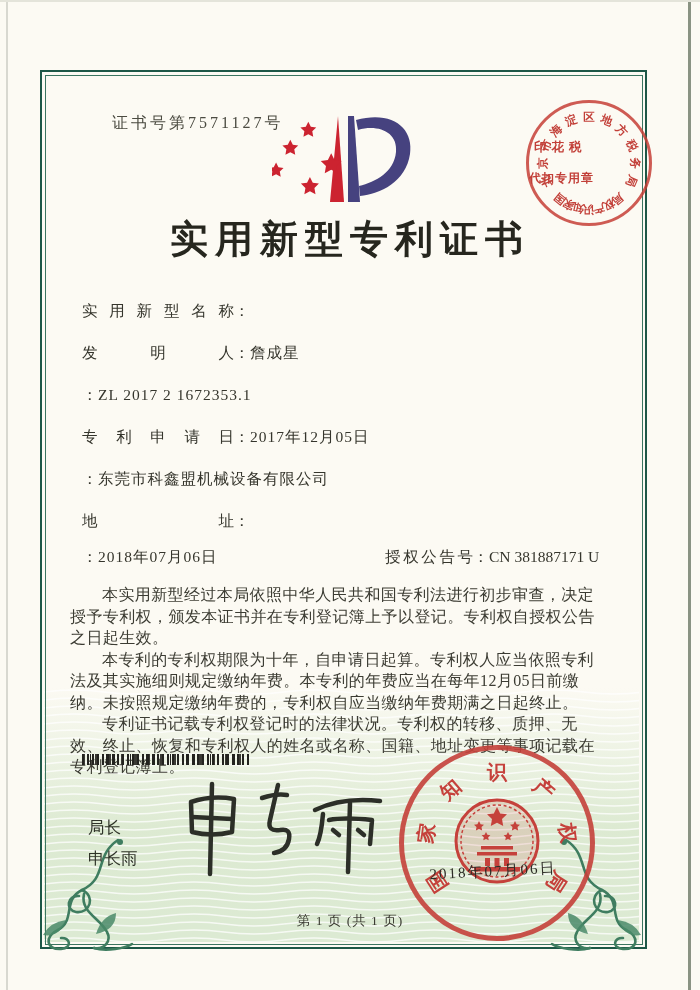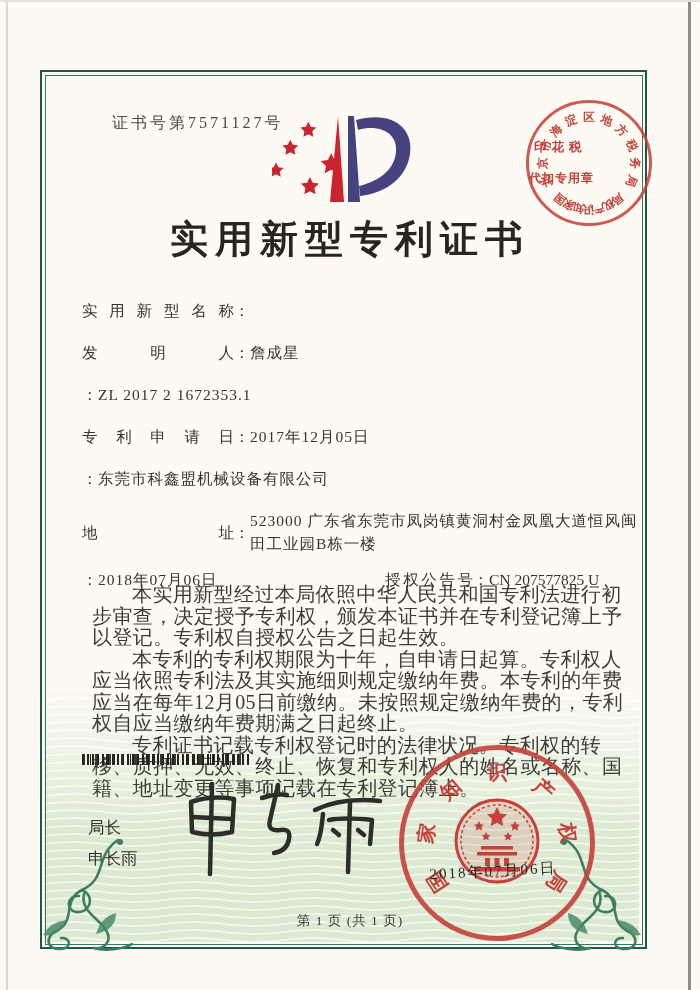--- a/index.html
+++ b/index.html
@@ -39,22 +39,22 @@
   .fields{position:absolute;left:82px;top:299px;width:556px;z-index:4;font-size:15.5px;}
   .frow{display:flex;line-height:23px;margin-bottom:19px;position:relative;}
   .flabel{display:inline-block;width:152px;text-align:justify;text-align-last:justify;flex:0 0 152px;letter-spacing:0;}
   .fcolon{flex:0 0 16px;}
   .fvalue{flex:1;letter-spacing:1px;}
   .frow-addr{margin-bottom:13px;align-items:center;}
   .grant-no{position:absolute;left:303px;top:0;display:flex;}
   .glabel{display:inline-block;width:88px;text-align:justify;text-align-last:justify;}
 
   
-  .paras{position:absolute;left:92px;top:584px;width:540px;z-index:4;
-    font-size:20px;line-height:21.5px;letter-spacing:.4px;color:#3c3c33;}
+  .paras{position:absolute;left:70px;top:584px;width:540px;z-index:4;
+    font-size:16px;line-height:21.5px;letter-spacing:.4px;color:#3c3c33;}
   .paras p{margin:0;text-indent:2em;}
 
   .barcode{position:absolute;left:82px;top:754px;width:168px;height:11px;z-index:4;
     background:
       repeating-linear-gradient(90deg,#23231f 0 2px,transparent 2px 5px),
       repeating-linear-gradient(90deg,#23231f 0 1px,transparent 1px 8px),
       repeating-linear-gradient(90deg,#3a3a34 0 3px,transparent 3px 13px);}
 
   .director{position:absolute;left:88px;top:812px;z-index:4;font-size:16.5px;line-height:31px;color:#2f3329;}
   .signature{position:absolute;left:182px;top:778px;z-index:4;}
@@ -163,29 +163,28 @@
       <span class="fcolon">：</span>
       <span class="fvalue">2017年12月05日</span>
   </div>
   <div class="frow">
       <span class="fcolon">：</span>
       <span class="fvalue">东莞市科鑫盟机械设备有限公司</span>
   </div>
   <div class="frow frow-addr">
     <span class="flabel">地址</span>
       <span class="fcolon">：</span>
-      <span class="fvalue">523000 广东省东莞市凤岗镇黄洞村金凤凰大道恒风闽田工业园B栋一楼</span>
   </div>
   <div class="frow">
       <span class="fcolon">：</span>
       <span class="fvalue">2018年07月06日</span>
     <span class="grant-no">
       <span class="glabel">授权公告号</span>
         <span class="fcolon">：</span>
-        <span>CN 207577825 U</span>
+        <span>CN 381887171 U</span>
     </span>
   </div>
 </div>
 
 <div class="paras">
   <p>本实用新型经过本局依照中华人民共和国专利法进行初步审查，决定授予专利权，颁发本证书并在专利登记簿上予以登记。专利权自授权公告之日起生效。</p>
   <p>本专利的专利权期限为十年，自申请日起算。专利权人应当依照专利法及其实施细则规定缴纳年费。本专利的年费应当在每年12月05日前缴纳。未按照规定缴纳年费的，专利权自应当缴纳年费期满之日起终止。</p>
   <p>专利证书记载专利权登记时的法律状况。专利权的转移、质押、无效、终止、恢复和专利权人的姓名或名称、国籍、地址变更等事项记载在专利登记簿上。</p>
 </div>
 

